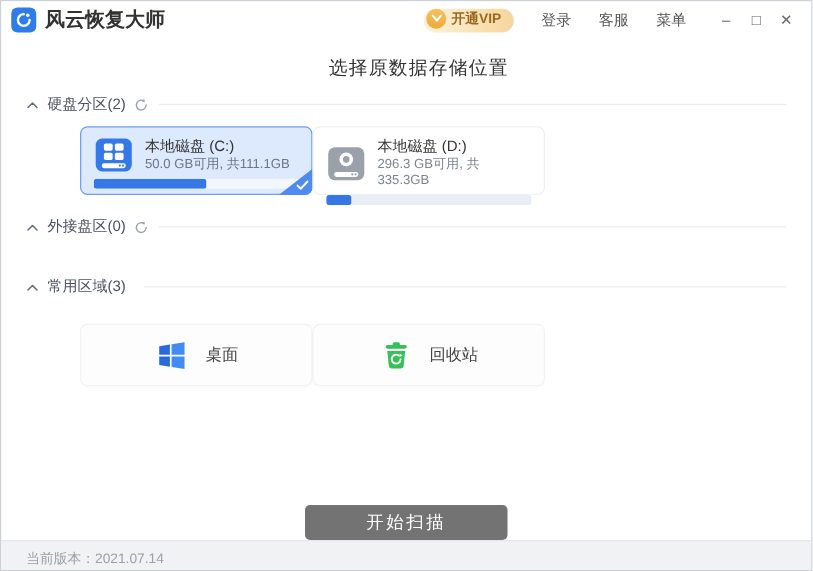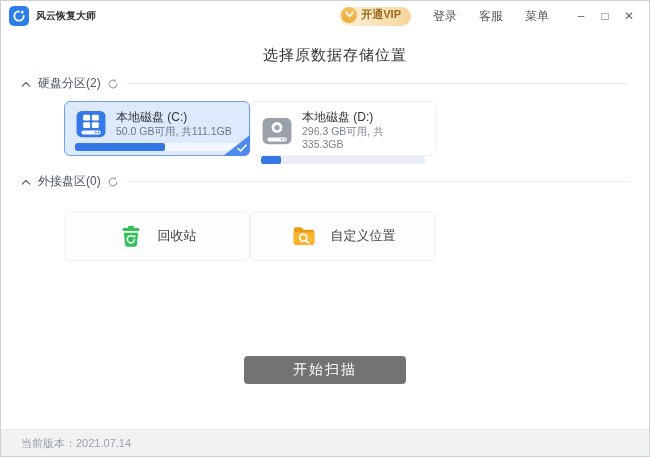--- a/index.html
+++ b/index.html
@@ -2,21 +2,21 @@
 <html><head>
 <meta charset="utf-8">
 <style>
   * { margin:0; padding:0; box-sizing:border-box; }
   body { font-family:"Liberation Sans","DejaVu Sans",sans-serif; background:#e9eaec; }
   .window { width:650px; height:457px; background:#fff; border:1px solid #ccd1d8; display:flex; flex-direction:column; position:relative; overflow:hidden; }
 
   
   .titlebar { height:30px; display:flex; align-items:center; padding:0 10px 0 8px; background:#fff; flex:0 0 auto; }
   .logo { width:20px; height:20px; border-radius:5px; background:#2e7ce8; display:flex; align-items:center; justify-content:center; }
-  .app-title { font-size:10px; font-weight:bold; color:#333; margin-left:7px; }
+  .app-title { font-size:16px; font-weight:bold; color:#333; margin-left:7px; }
   .titlebar-spacer { flex:1; }
   .vip-pill { display:flex; align-items:flex-start; height:19px; border-radius:10px; background:linear-gradient(90deg,#fdf3da,#f6d59c); padding:0 10px 0 2px; cursor:pointer; }
   .vip-badge { width:16px; height:16px; border-radius:50%; background:linear-gradient(180deg,#f6c25e,#eea83a); display:flex; align-items:center; justify-content:center; margin-right:4px; }
   .vip-label { font-size:11px; font-weight:bold; color:#99691f; }
   .tb-link { font-size:12px; color:#555; margin-left:22px; cursor:pointer; }
   .win-controls { display:flex; align-items:center; margin-left:18px; }
   .win-btn { width:20px; text-align:center; font-size:12px; color:#666; cursor:pointer; margin-left:4px; line-height:20px; }
 
   
   .content { flex:1; position:relative; }
@@ -160,41 +160,48 @@
       <span class="section-label">外接盘区(0)</span>
       <span class="refresh-btn">
         <svg width="12" height="12" viewBox="0 0 16 16">
             <path d="M13.2 8A5.2 5.2 0 1 1 11 3.8" stroke="#9aa3b0" stroke-width="1.5" fill="none" stroke-linecap="round"></path>
             <path d="M11.2 1.2 11.6 4.6 8.4 4.2Z" fill="#9aa3b0"></path>
           </svg>
       </span>
       <span class="section-line"></span>
     </div>
 
+    <div class="section-head sec3">
+      <svg width="10" height="8" viewBox="0 0 12 10">
+          <path d="M1.5 7.5 6 3l4.5 4.5" stroke="#5f6b7a" stroke-width="1.5" fill="none" stroke-linecap="round" stroke-linejoin="round"></path>
+        </svg>
+      <span class="section-label">常用区域(3)</span>
+      <span class="section-line"></span>
+    </div>
 
     <div class="grid common-grid">
+      <div class="common-card">
+        <svg width="27" height="27" viewBox="0 0 24 24">
+            <path d="M3 5.3 10.6 4.1v7.3H3Z" fill="#2b6ada"></path>
+            <path d="M11.8 3.9 21 2.5v8.9h-9.2Z" fill="#418bf3"></path>
+            <path d="M3 12.6h7.6v7.3L3 18.7Z" fill="#2b6ada"></path>
+            <path d="M11.8 12.6H21v8.9l-9.2-1.5Z" fill="#418bf3"></path>
+          </svg>
+        <span class="common-label">桌面</span>
+      </div>
       <div class="common-card">
         <svg width="26" height="26" viewBox="0 0 24 24">
             <rect x="9.3" y="2.6" width="5.4" height="2.6" rx="1.2" fill="#34c159"></rect>
             <rect x="4.2" y="4.6" width="15.6" height="2.7" rx="1.35" fill="#34c159"></rect>
             <path d="M5.4 9h13.2l-1.1 11a2.1 2.1 0 0 1-2.1 1.9H8.6A2.1 2.1 0 0 1 6.5 20Z" fill="#34c159"></path>
             <path d="M15.2 15.1a3.3 3.3 0 1 1-1.2-2.6" stroke="#fff" stroke-width="1.4" fill="none" stroke-linecap="round"></path>
             <path d="M14.6 10.9l-.1 2.3 2.2-.6Z" fill="#fff"></path>
           </svg>
         <span class="common-label">回收站</span>
       </div>
-      <div class="common-card">
-        <svg width="26" height="26" viewBox="0 0 24 24">
-            <path d="M2.5 5.8A1.8 1.8 0 0 1 4.3 4h5.2l2 2.2h8.2a1.8 1.8 0 0 1 1.8 1.8v10.2a1.8 1.8 0 0 1-1.8 1.8H4.3a1.8 1.8 0 0 1-1.8-1.8Z" fill="#e99c14"></path>
-            <path d="M2.5 8.6h19v9.6a1.8 1.8 0 0 1-1.8 1.8H4.3a1.8 1.8 0 0 1-1.8-1.8Z" fill="#f7b42c"></path>
-            <circle cx="11.3" cy="13.6" r="3.3" stroke="#fff" stroke-width="1.6" fill="none"></circle>
-            <line x1="13.9" y1="16.2" x2="16.2" y2="18.3" stroke="#fff" stroke-width="1.6" stroke-linecap="round"></line>
-          </svg>
-        <span class="common-label">自定义位置</span>
-      </div>
     </div>
 
     <div class="scan-row">
       <button class="scan-button">开始扫描</button>
     </div>
   </div>
 
   <div class="footer">
     <span class="version-text">当前版本：2021.07.14</span>
   </div>

